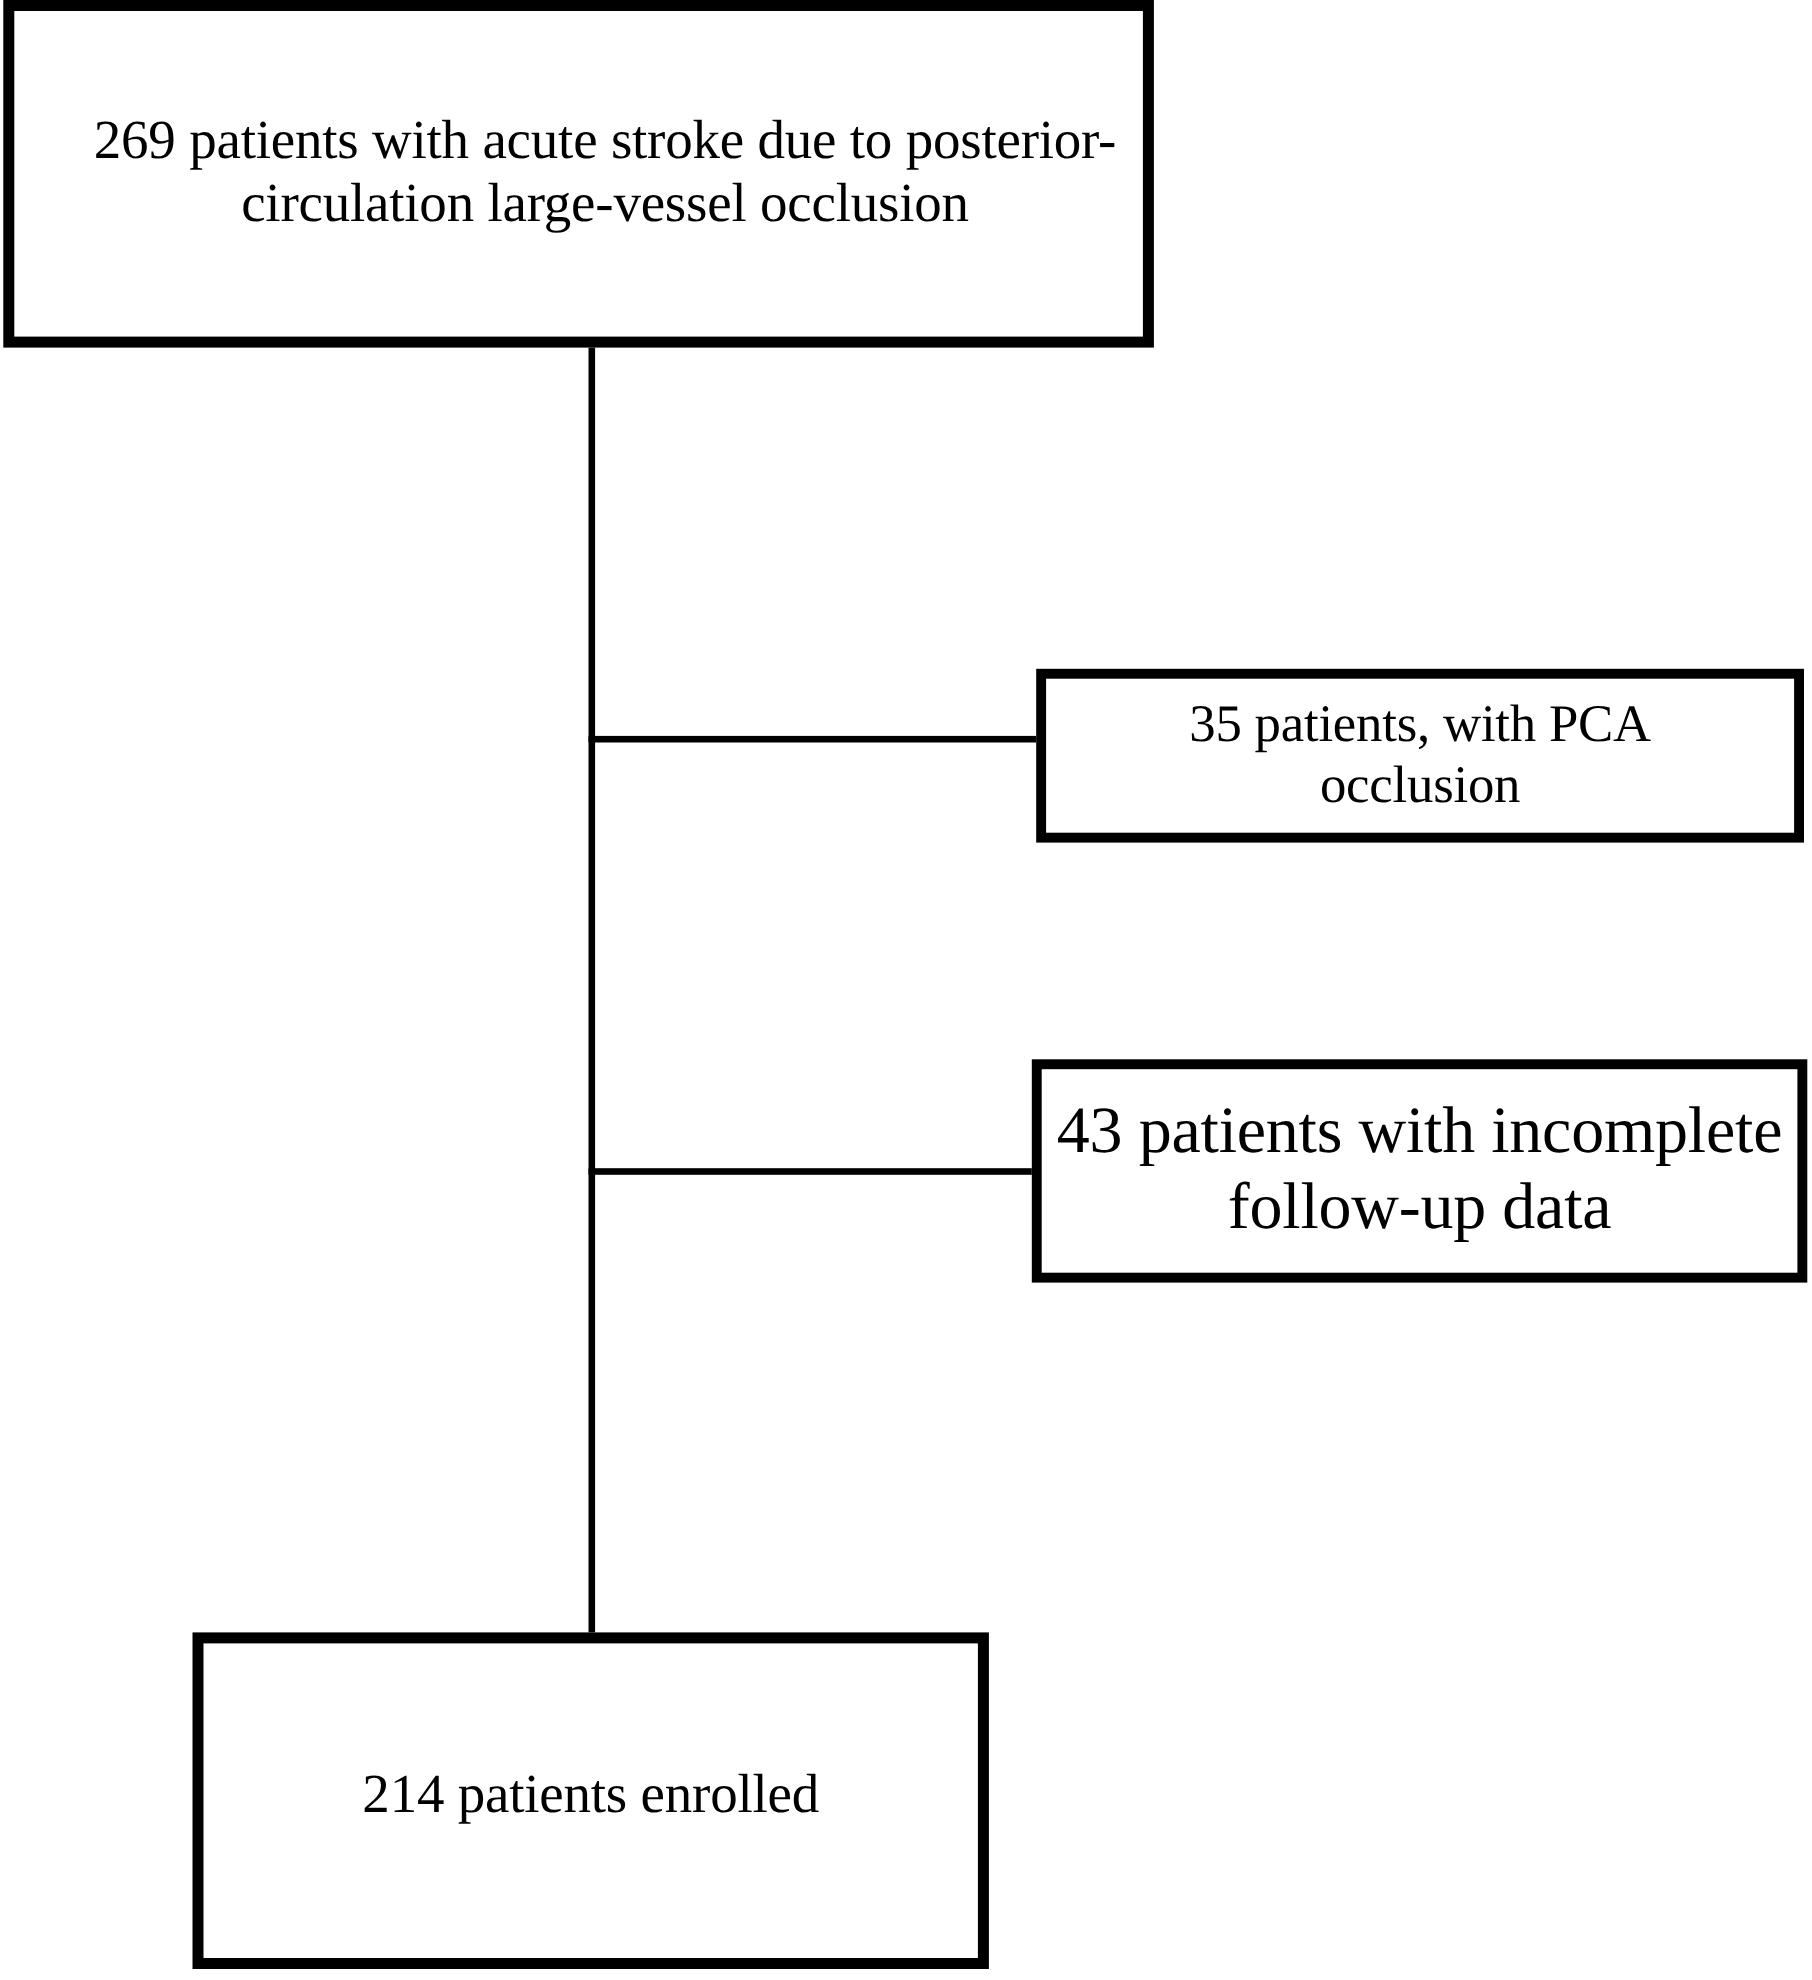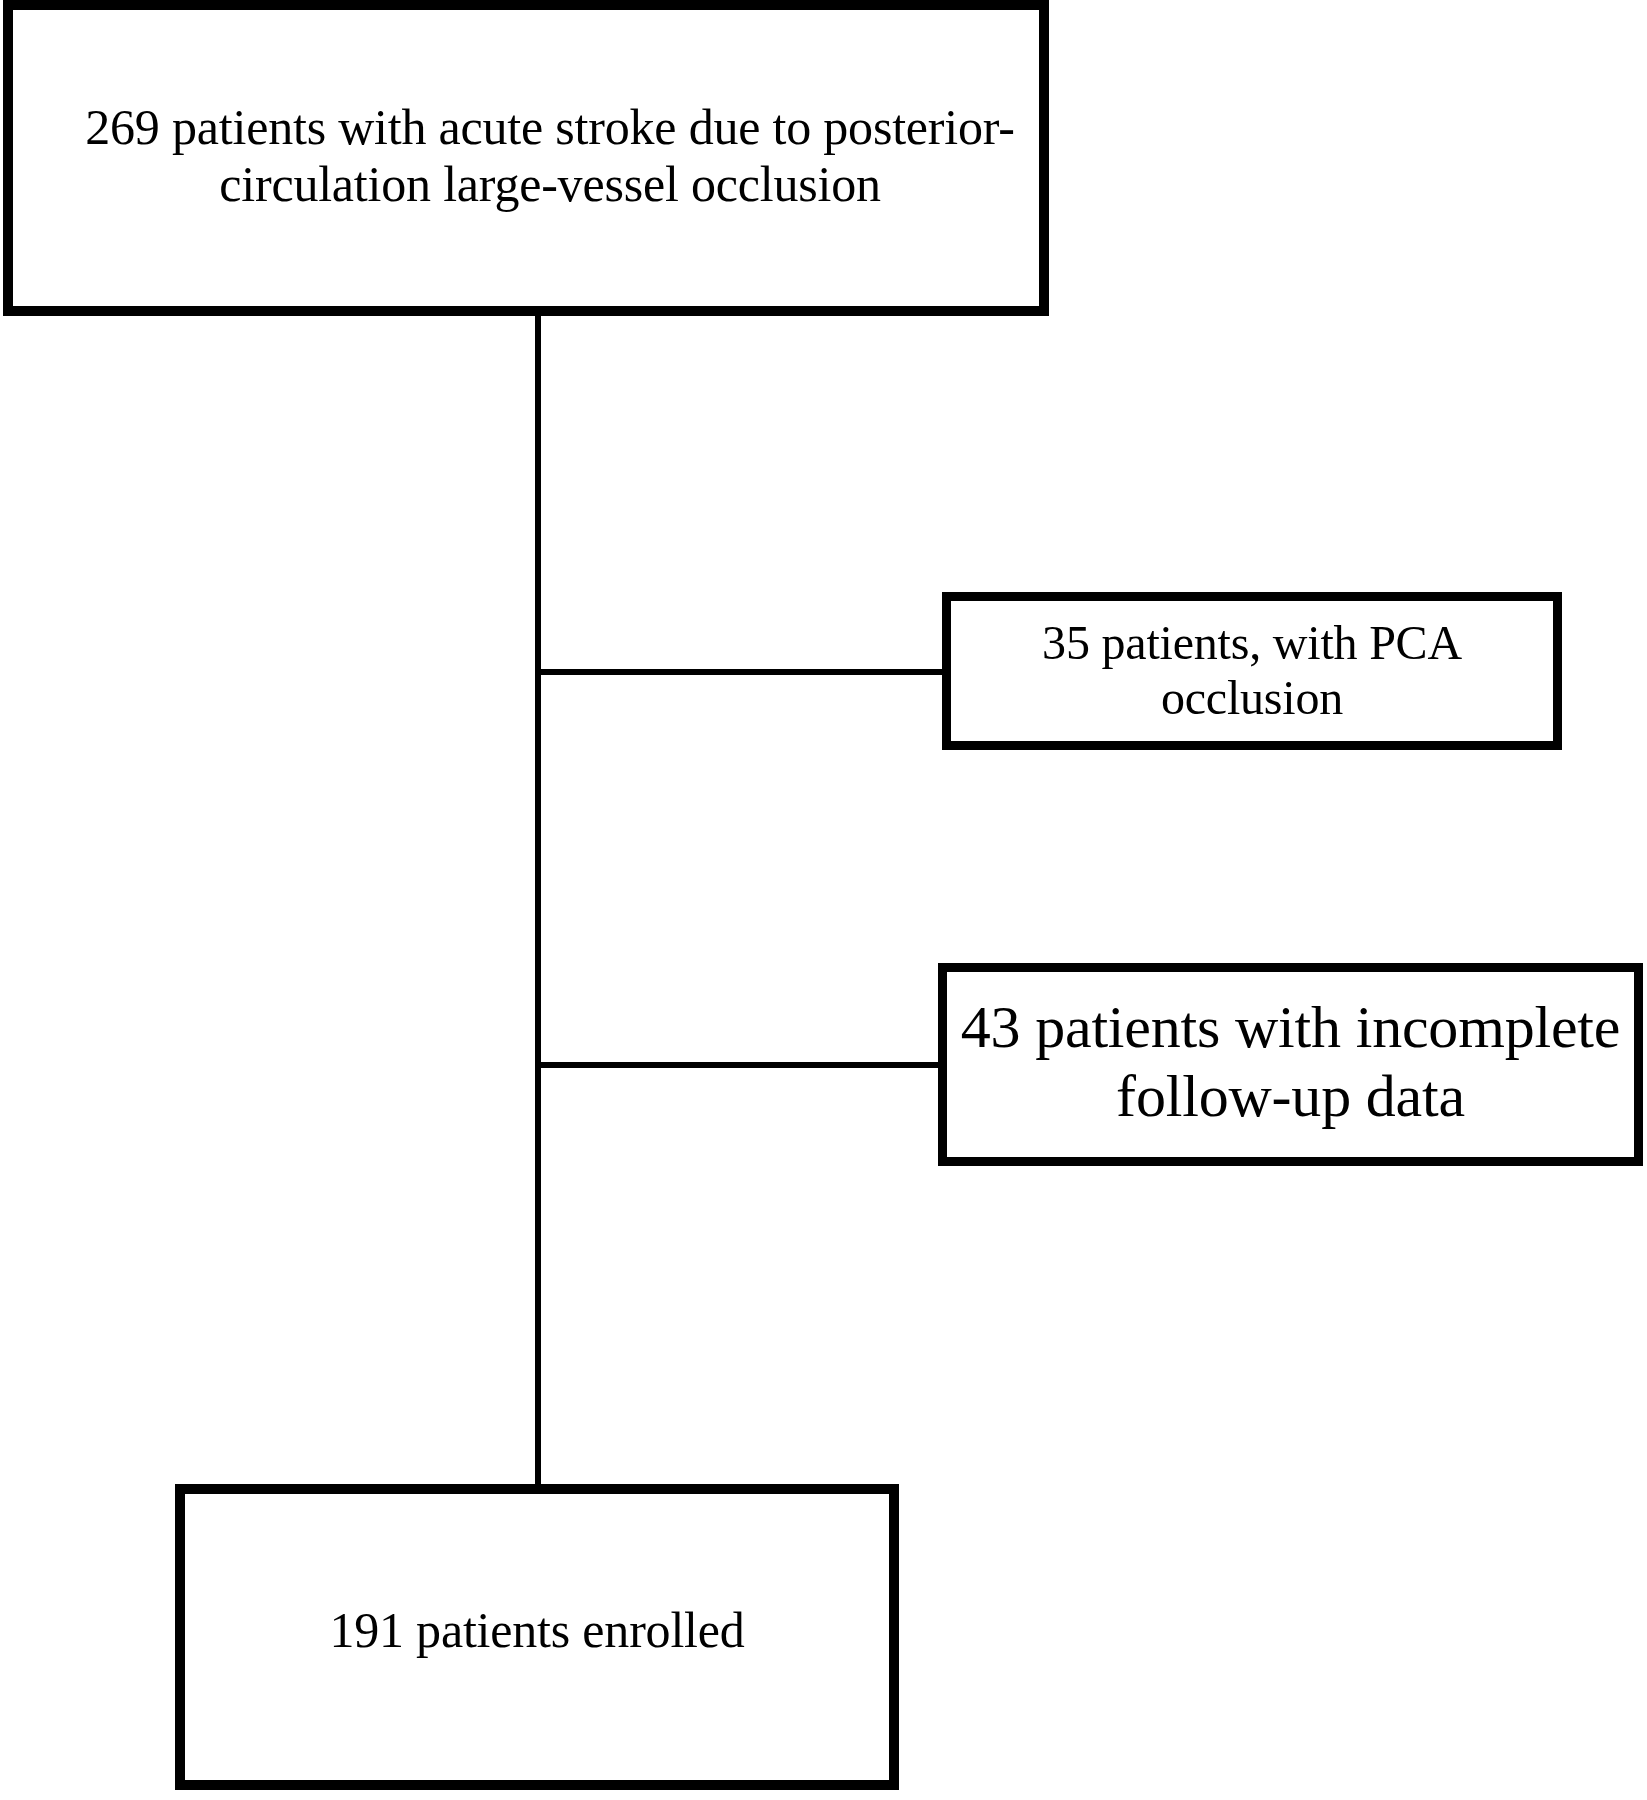--- a/index.html
+++ b/index.html
@@ -52,22 +52,22 @@
   }
   #box-source .node-text {
     font-size: 50px;
     padding: 0 18px 0 22px;
     margin-top: -4px;
   }
 
   
   #box-exclude-pca {
     left: 942px;
-    top: 592px;
-    width: 620px;
+    top: 608px;
+    width: 698px;
     height: 158px;
   }
   #box-exclude-pca .node-text {
     font-size: 48px;
     padding: 0 14px;
   }
 
   
   #box-exclude-followup {
     left: 938px;
@@ -139,16 +139,16 @@
     <span class="node-text">35 patients, with PCA
 occlusion</span>
   </div>
 
   <div class="node-box" id="box-exclude-followup">
     <span class="node-text">43 patients with incomplete
 follow-up data</span>
   </div>
 
   <div class="node-box" id="box-enrolled">
-    <span class="node-text">191 patients enrolled</span>
+    <span class="node-text">214 patients enrolled</span>
   </div>
 
 </div>
 
 </body></html>

